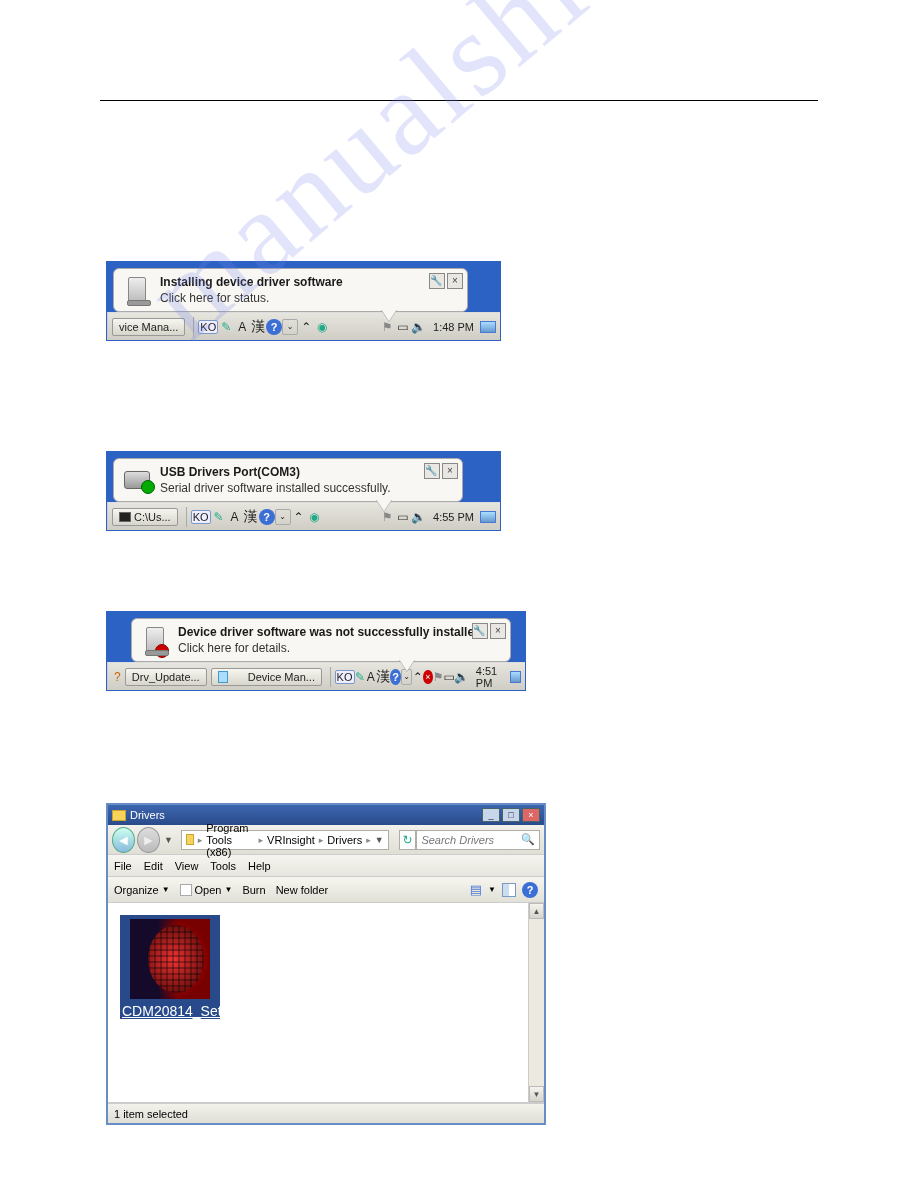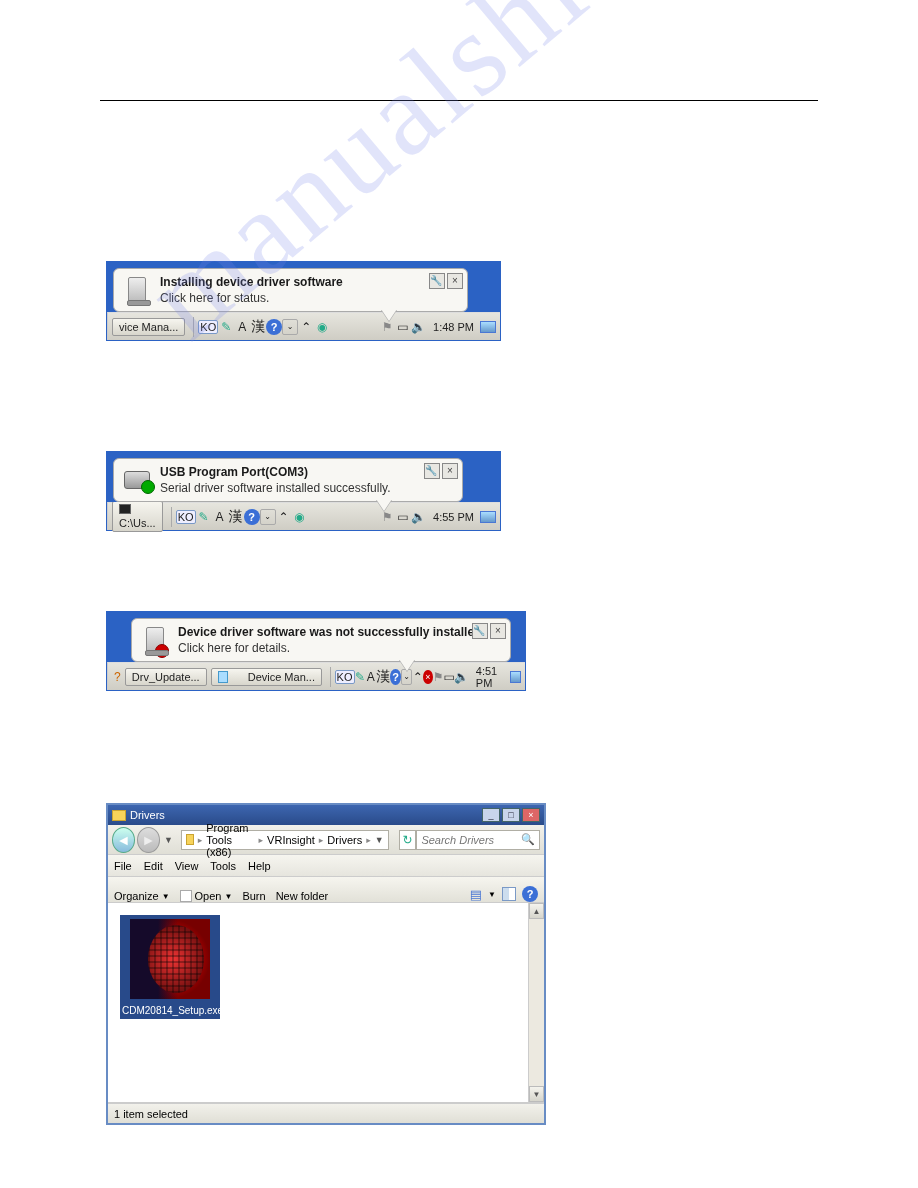--- a/index.html
+++ b/index.html
@@ -48,30 +48,30 @@
   .ex-nav{background:linear-gradient(#f2f1eb,#e0dfd6);height:30px;display:flex;align-items:center;padding:0 4px;border-bottom:1px solid #ccc;}
   .navbtn{width:26px;height:26px;border-radius:50%;background:linear-gradient(#cfe,#8bd);border:1px solid #5a8;display:flex;align-items:center;justify-content:center;color:#fff;font-size:14px;margin-right:2px;}
   .navbtn.disabled{background:linear-gradient(#ddd,#bbb);border-color:#999;color:#eee;}
   .breadcrumb{background:#fff;border:1px solid #b0aea4;height:20px;flex:1;margin:0 6px;display:flex;align-items:center;padding:0 4px;gap:4px;font-size:11px;}
   .bc-sep{color:#888;font-size:9px;}
   .searchbox{background:#fff;border:1px solid #b0aea4;height:20px;width:140px;display:flex;align-items:center;padding:0 4px;}
   .searchbox input{border:none;outline:none;font-size:11px;color:#888;width:100%;font-family:inherit;font-style:italic;}
   .searchbox .mag{color:#4a77d4;margin-left:auto;font-size:11px;}
   .refresh{width:20px;height:20px;border:1px solid #b0aea4;background:#fff;display:flex;align-items:center;justify-content:center;color:#2a8;font-size:12px;margin-left:4px;}
   .ex-menu{background:linear-gradient(#f6f5ef,#e6e5de);height:22px;display:flex;align-items:center;padding:0 6px;gap:12px;border-bottom:1px solid #ccc;}
-  .ex-tool{background:linear-gradient(#f6f5ef,#e2e1d8);height:26px;display:flex;align-items:flex-end;padding:0 6px;gap:10px;border-bottom:1px solid #ccc;}
+  .ex-tool{background:linear-gradient(#f6f5ef,#e2e1d8);height:26px;display:flex;align-items:center;padding:0 6px;gap:10px;border-bottom:1px solid #ccc;}
   .ex-tool .btn{display:flex;align-items:center;gap:3px;}
   .ex-tool-right{margin-left:auto;display:flex;align-items:center;gap:6px;}
   .pane-split{width:14px;height:14px;border:1px solid #7a99c6;background:linear-gradient(90deg,#cde 50%,#fff 50%);}
   .ex-body{height:200px;padding:12px;display:flex;align-items:flex-start;overflow:auto;border-bottom:1px solid #ccc;position:relative;}
   .file-item{width:100px;text-align:center;}
   .file-item.selected{background:#284a8a;color:#fff;}
   .wafer-icon{width:80px;height:80px;margin:4px auto 4px auto;background:linear-gradient(90deg,#150a2a 35%,rgba(20,10,40,0) 60%),radial-gradient(circle at 50% 50%,#c00 0,#a00 50%,#700 70%);border-radius:0;position:relative;}
   .wafer-icon::after{content:"";position:absolute;inset:6px 6px 6px 18px;background:radial-gradient(circle at 45% 50%,#d22 0,#811 70%);border-radius:50%;background-image:repeating-linear-gradient(0deg,rgba(0,0,0,.3) 0 2px,transparent 2px 6px),repeating-linear-gradient(90deg,rgba(0,0,0,.3) 0 2px,transparent 2px 6px),radial-gradient(circle at 45% 50%,#e33 0,#711 70%);}
-  .file-label{font-size:10px;line-height:12px;padding:2px;}
+  .file-label{font-size:14px;line-height:12px;padding:2px;text-decoration:underline;}
   .ex-status{background:linear-gradient(#f2f1eb,#e0dfd6);height:20px;display:flex;align-items:center;padding:0 6px;border-top:1px solid #ccc;}
   .scrollbar-v{position:absolute;top:0;right:0;bottom:0;width:16px;background:#ece9e0;border-left:1px solid #ccc;display:flex;flex-direction:column;}
   .scrollbar-v .s-btn{height:16px;background:linear-gradient(#f4f3ed,#d6d5cc);border:1px solid #bbb;display:flex;align-items:center;justify-content:center;font-size:8px;color:#555;}
   .scrollbar-v .s-track{flex:1;}
 
   
   .watermark{position:absolute;left:120px;top:260px;font-size:120px;color:rgba(120,130,230,.22);transform:rotate(-40deg);transform-origin:left top;pointer-events:none;font-family:Georgia,serif;letter-spacing:4px;white-space:nowrap;z-index:10;}
 </style>
 </head>
 <body>
@@ -125,29 +125,29 @@
       <div class="balloon wider">
         <div class="top-right">
           <div class="ico-tool">🔧</div>
           <div class="ico-close">×</div>
         </div>
         <div class="balloon-row">
           <div class="balloon-icon">
               <div class="disk"></div>
             </div>
           <div>
-            <div class="title">USB Program Port(COM3)</div>
+            <div class="title">USB Drivers Port(COM3)</div>
             <div class="msg">Serial driver software installed successfully.</div>
           </div>
         </div>
         <div class="balloon-tail"></div>
       </div>
     </div>
     <div class="taskbar">
-      <div class="tbbtn" style="display:flex;gap:3px;flex-direction:column;">
+      <div class="tbbtn" style="display:flex;align-items:center;gap:3px;">
           <span style="width:12px;height:10px;background:#222;border:1px solid #666;display:inline-block;"></span>
           <span>C:\Us...</span>
         </div>
       <div class="sep"></div>
       <span class="ko">KO</span>
       <span class="icon16" style="color:#2a8">✎</span>
       <span class="icon16">A</span>
       <span class="icon16 han">漢</span>
       <span class="blue-q">?</span>
       <span class="icon16" style="border:1px solid #aaa;border-radius:2px;font-size:8px;">⌄</span>

